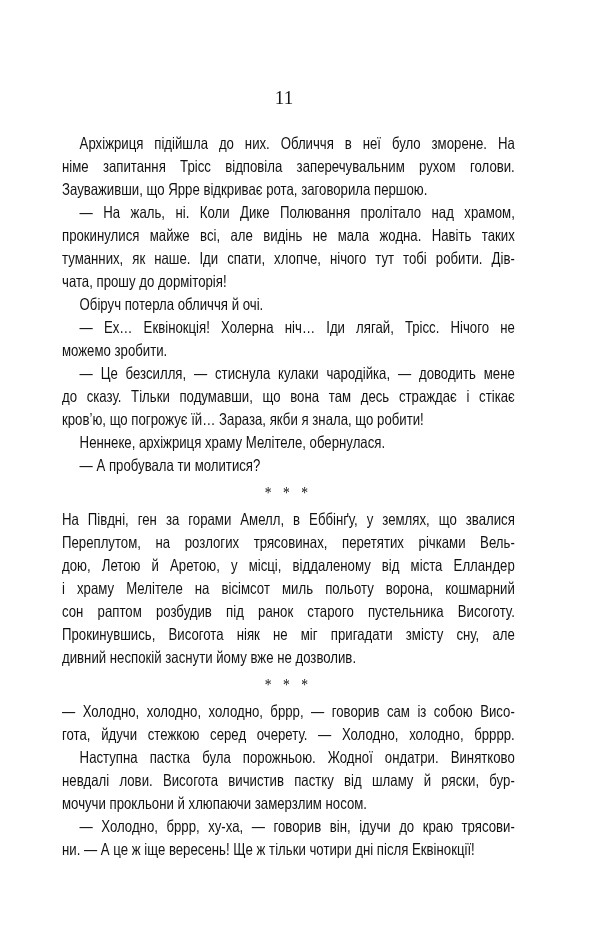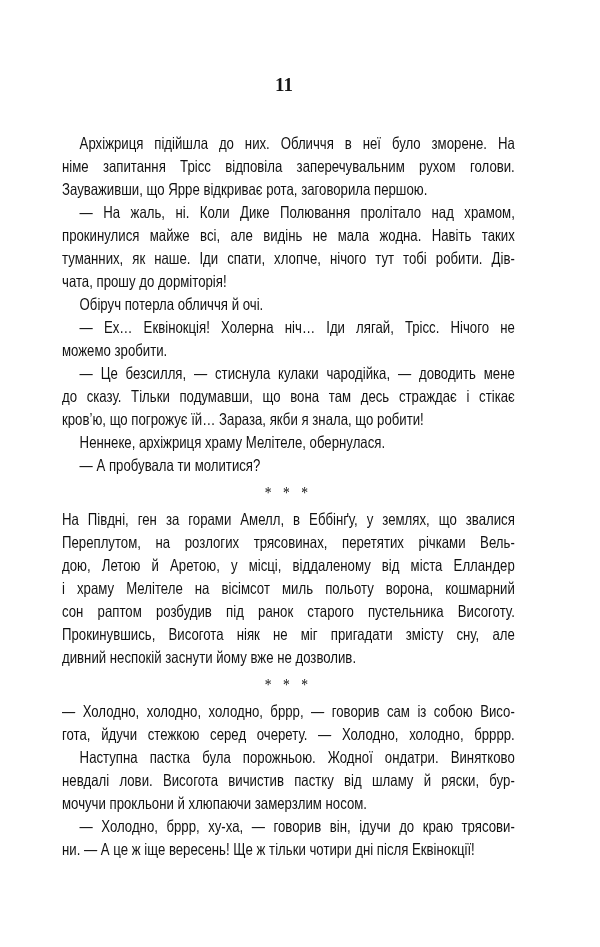--- a/index.html
+++ b/index.html
@@ -11,26 +11,26 @@
     position: relative;
     width: 600px;
     height: 947px;
     background: #ffffff;
     overflow: hidden;
     font-family: "Liberation Sans", "DejaVu Sans", sans-serif;
     color: #111111;
   }
   .page-number {
     position: absolute;
-    top: 75px;
+    top: 88px;
     left: 62px;
     width: 444px;
     text-align: center;
     font-family: "Liberation Serif", "DejaVu Serif", serif;
-    font-weight: bold;
+    font-weight: normal;
     font-size: 19px;
     line-height: 20px;
     color: #141414;
   }
   
   .text-flow {
     position: absolute;
     left: 62px;
     top: 132px;
     width: 566px;

